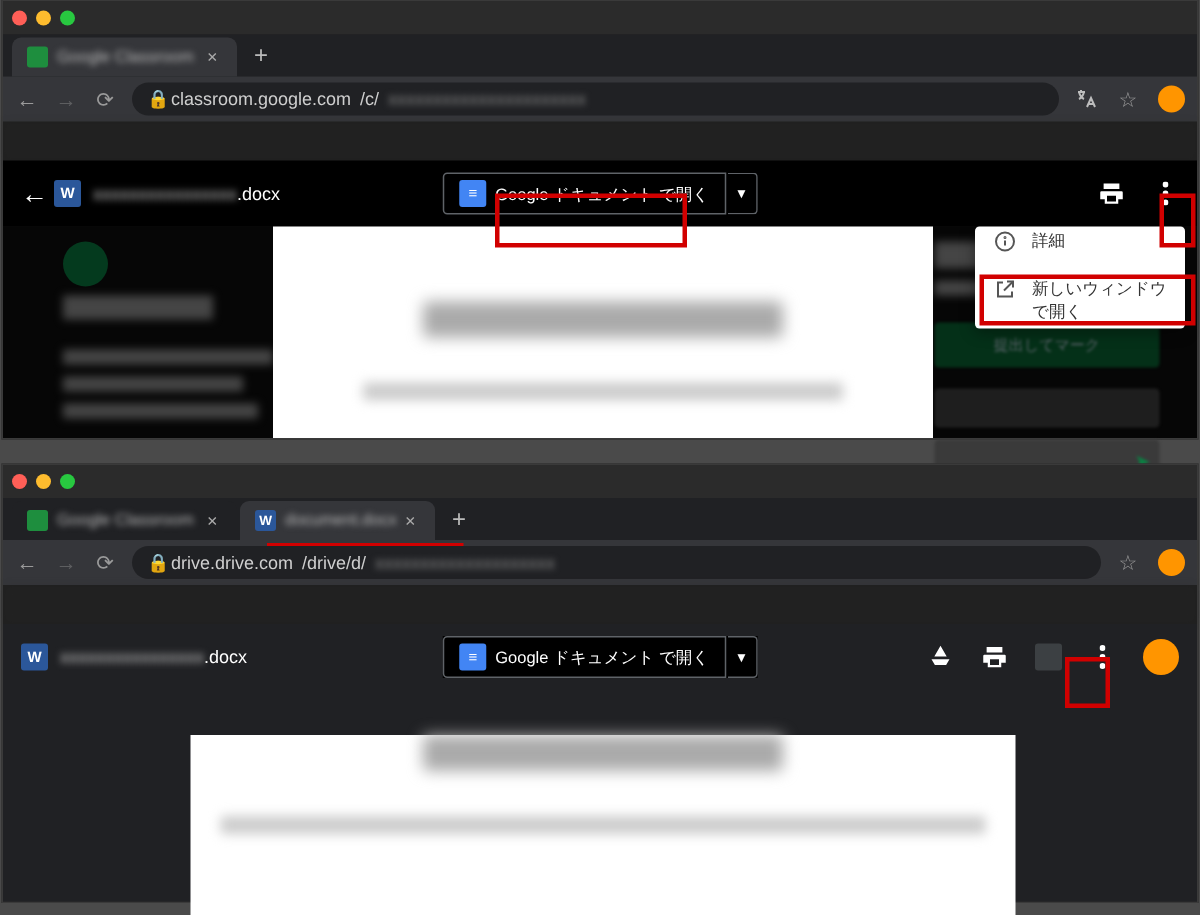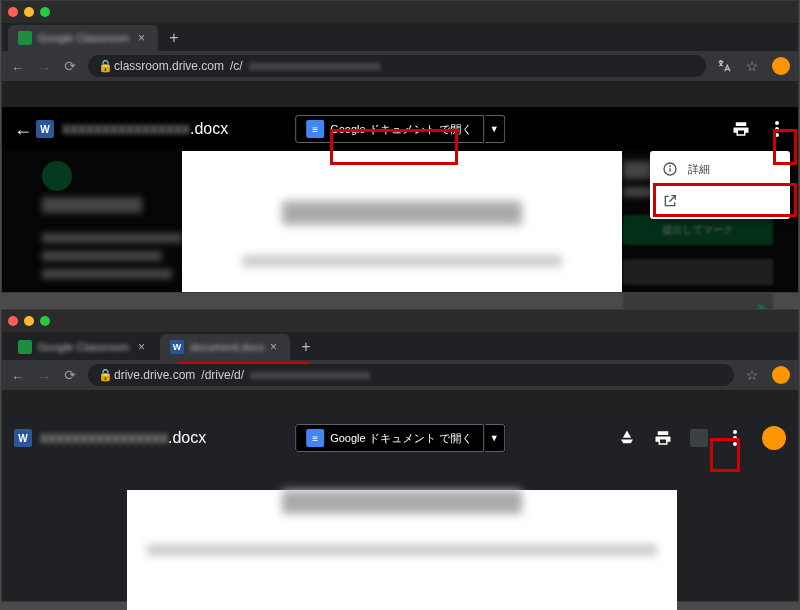--- a/index.html
+++ b/index.html
@@ -52,21 +52,21 @@
   .bookmarksbar { height: 26px; background: #2a2a2a; filter: blur(3px); opacity: 0.25; }
 
   
   .viewerbar {
     height: 44px; background: #000; display: flex; align-items: center;
     padding: 0 12px; position: relative; color: #fff;
   }
   .vback { width: 22px; color: #fff; font-size: 18px; }
   .docicon { width: 18px; height: 18px; background: #4285f4; border-radius: 2px; display:flex; align-items:center; justify-content:center; font-size:10px; font-weight:bold; color:#fff; }
   .wicon { width: 18px; height: 18px; background: #2b579a; border-radius: 2px; display:flex; align-items:center; justify-content:center; font-size:10px; font-weight:bold; color:#fff; }
-  .docname { margin-left: 8px; color: #fff; font-size: 16px; }
+  .docname { margin-left: 8px; color: #fff; font-size: 12px; }
   .docname .blur { filter: blur(2.5px); color: #ccc; }
   .openwith {
     position: absolute; left: 50%; transform: translateX(-50%);
     height: 28px; display: flex; align-items: center;
     background: #000; gap: 1px;
   }
   .openwith-main {
     display: flex; align-items: center; gap: 6px;
     border: 1px solid #5f6368; border-radius: 3px 0 0 3px;
     padding: 0 10px; height: 28px; font-size: 11px;
@@ -112,21 +112,21 @@
   .sendicon { color:#0b8043; font-size:13px; }
 
   
   .popup {
     position: absolute; right: 8px; top: 150px;
     width: 140px; background: #fff; border-radius: 3px;
     box-shadow: 0 2px 10px rgba(0,0,0,0.4);
     z-index: 4000; color: #333; padding: 2px 0;
   }
   .popup .pitem {
-    height: 32px; display: flex; align-items: center; gap: 10px;
+    height: 32px; display: flex; align-items: flex-start; gap: 10px;
     padding: 0 12px; font-size: 11px;
   }
   .pitem-icon { width: 16px; height: 16px; color: #555; display:flex; align-items:center; justify-content:center; }
 
   
   .win2 { width: 798px; height: 293px; margin: 16px auto 0; }
   .tab.second { background: #35363a; }
   .tab.first-inactive { background: #202124; }
 
   .viewerbar2 { background: #202124; height: 44px; }
@@ -162,21 +162,21 @@
     </div>
     <div class="newtab">+</div>
   </div>
 
   <div class="addrbar">
     <div class="navicon">←</div>
     <div class="navicon" style="opacity:0.4">→</div>
     <div class="navicon">⟳</div>
     <div class="omnibox">
       <span class="lockicon">🔒</span>
-      <span>classroom.drive.com</span>
+      <span>classroom.google.com</span>
         <span>/c/</span>
         <span class="addr-tail">xxxxxxxxxxxxxxxxxxxxxx</span>
     </div>
     <div class="righticons">
       <div class="navicon">
         <svg width="16" height="16" viewBox="0 0 24 24" fill="none" stroke="#bdbdbd" stroke-width="2">
             <path d="M4 5h7M7 3v2M5 5c1 4 3 6 5 7M10 5c-1 4-3 6-5 7M13 20l4-9 4 9M14.5 17h5"></path>
           </svg>
       </div>
       <div class="navicon">☆</div>
@@ -259,20 +259,21 @@
       <span>詳細</span>
     </div>
     <div class="pitem">
       <div class="pitem-icon">
         <svg width="16" height="16" viewBox="0 0 24 24" fill="none" stroke="#555" stroke-width="2">
             <path d="M14 4h6v6"></path>
             <path d="M20 4l-9 9"></path>
             <path d="M19 14v5H5V5h5"></path>
           </svg>
       </div>
+      <span>新しいウィンドウで開く</span>
     </div>
   </div>
 
   <div class="redbox" style="left:328px; top:128px; width:128px; height:36px;"></div>
   <div class="redbox" style="left:771px; top:128px; width:24px; height:36px;"></div>
   <div class="redbox" style="left:651px; top:182px; width:144px; height:34px;"></div>
 </div>
 
 <div class="window win2">
   <div class="titlebar">

